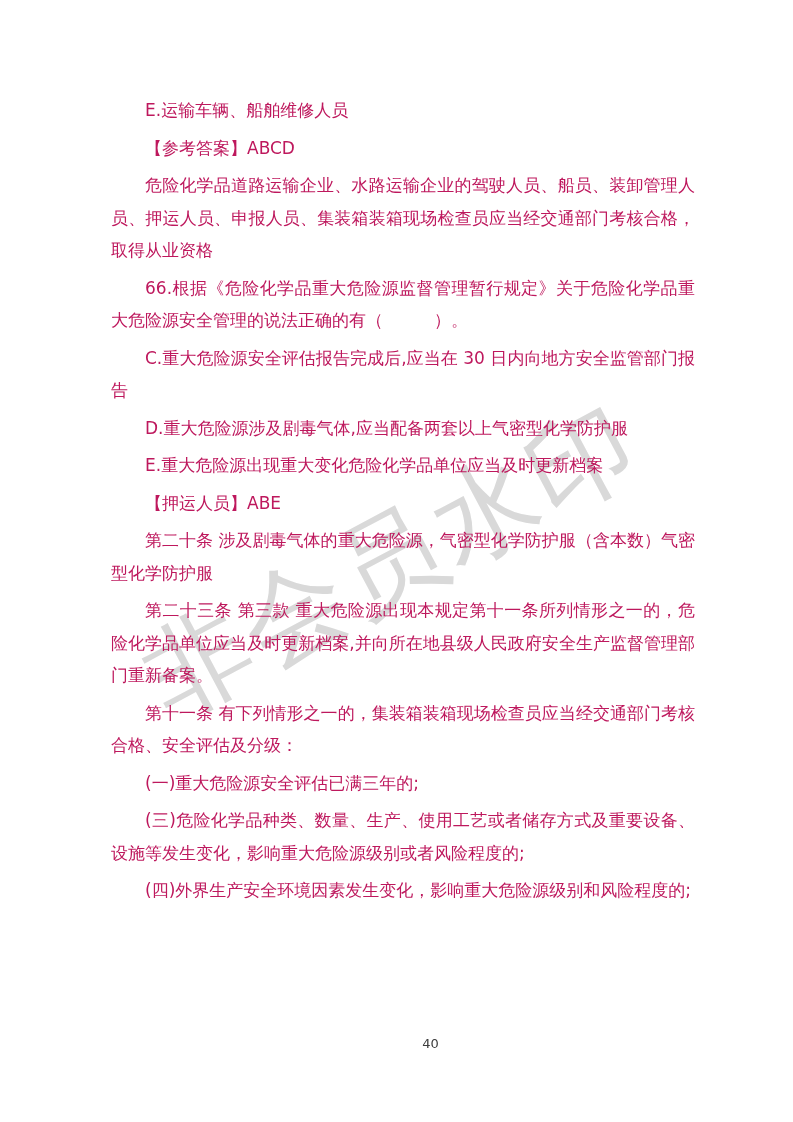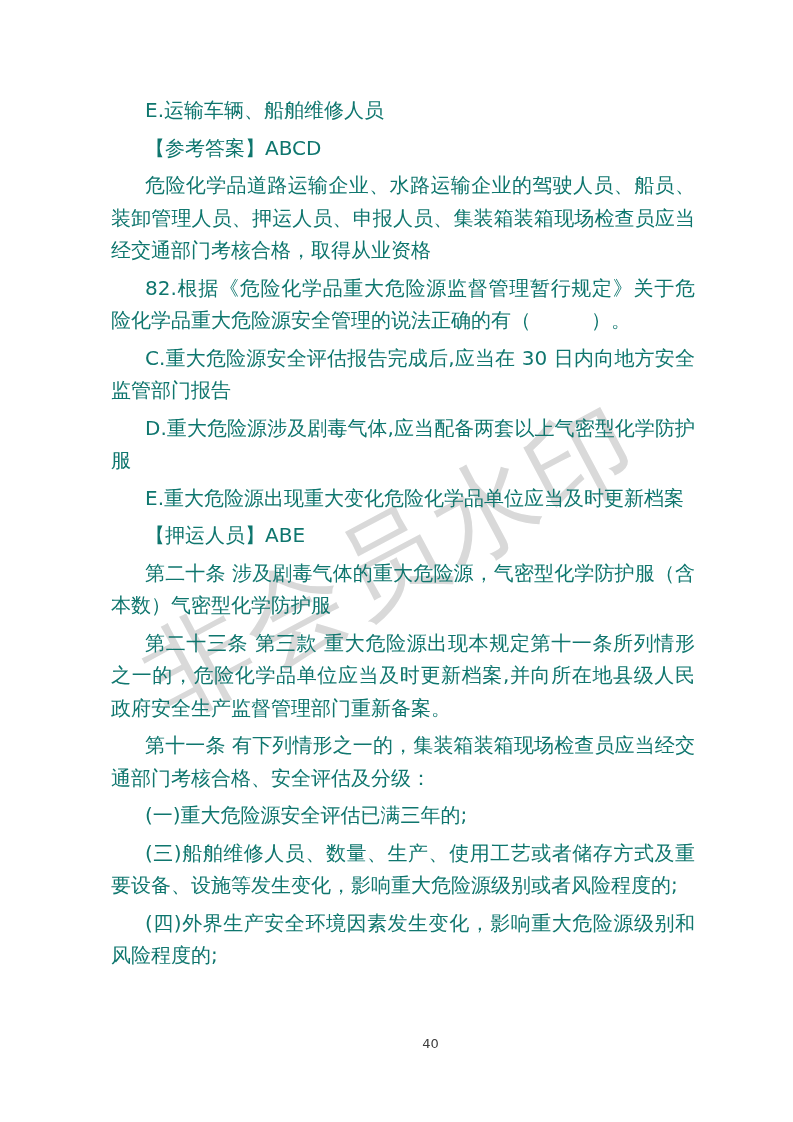--- a/index.html
+++ b/index.html
@@ -26,23 +26,23 @@
   }
   .content {
     position: absolute;
     left: 111px;
     top: 94px;
     width: 584px;
     z-index: 1;
   }
   .content p {
     margin: 0 0 5px 0;
-    font-size: 20px;
+    font-size: 17px;
     line-height: 32.5px;
-    color: #0f766e;
+    color: #be185d;
     text-indent: 34px;
     text-align: justify;
     word-break: break-all;
   }
   .page-number {
     position: absolute;
     left: 0;
     top: 1036px;
     width: 100%;
     text-align: center;
@@ -56,28 +56,28 @@
 <body>
 
 <div class="page">
 
   <div class="watermark">非会员水印</div>
 
   <div class="content">
     <p>E.运输车辆、船舶维修人员</p>
     <p>【参考答案】ABCD</p>
     <p>危险化学品道路运输企业、水路运输企业的驾驶人员、船员、装卸管理人员、押运人员、申报人员、集装箱装箱现场检查员应当经交通部门考核合格，取得从业资格</p>
-    <p>82.根据《危险化学品重大危险源监督管理暂行规定》关于危险化学品重大危险源安全管理的说法正确的有（　　　）。</p>
+    <p>66.根据《危险化学品重大危险源监督管理暂行规定》关于危险化学品重大危险源安全管理的说法正确的有（　　　）。</p>
     <p>C.重大危险源安全评估报告完成后,应当在 30 日内向地方安全监管部门报告</p>
     <p>D.重大危险源涉及剧毒气体,应当配备两套以上气密型化学防护服</p>
     <p>E.重大危险源出现重大变化危险化学品单位应当及时更新档案</p>
     <p>【押运人员】ABE</p>
     <p>第二十条 涉及剧毒气体的重大危险源，气密型化学防护服（含本数）气密型化学防护服</p>
     <p>第二十三条 第三款 重大危险源出现本规定第十一条所列情形之一的，危险化学品单位应当及时更新档案,并向所在地县级人民政府安全生产监督管理部门重新备案。</p>
     <p>第十一条 有下列情形之一的，集装箱装箱现场检查员应当经交通部门考核合格、安全评估及分级：</p>
     <p>(一)重大危险源安全评估已满三年的;</p>
-    <p>(三)船舶维修人员、数量、生产、使用工艺或者储存方式及重要设备、设施等发生变化，影响重大危险源级别或者风险程度的;</p>
+    <p>(三)危险化学品种类、数量、生产、使用工艺或者储存方式及重要设备、设施等发生变化，影响重大危险源级别或者风险程度的;</p>
     <p>(四)外界生产安全环境因素发生变化，影响重大危险源级别和风险程度的;</p>
   </div>
 
   <div class="page-number">40</div>
 
 </div>
 
 </body></html>

